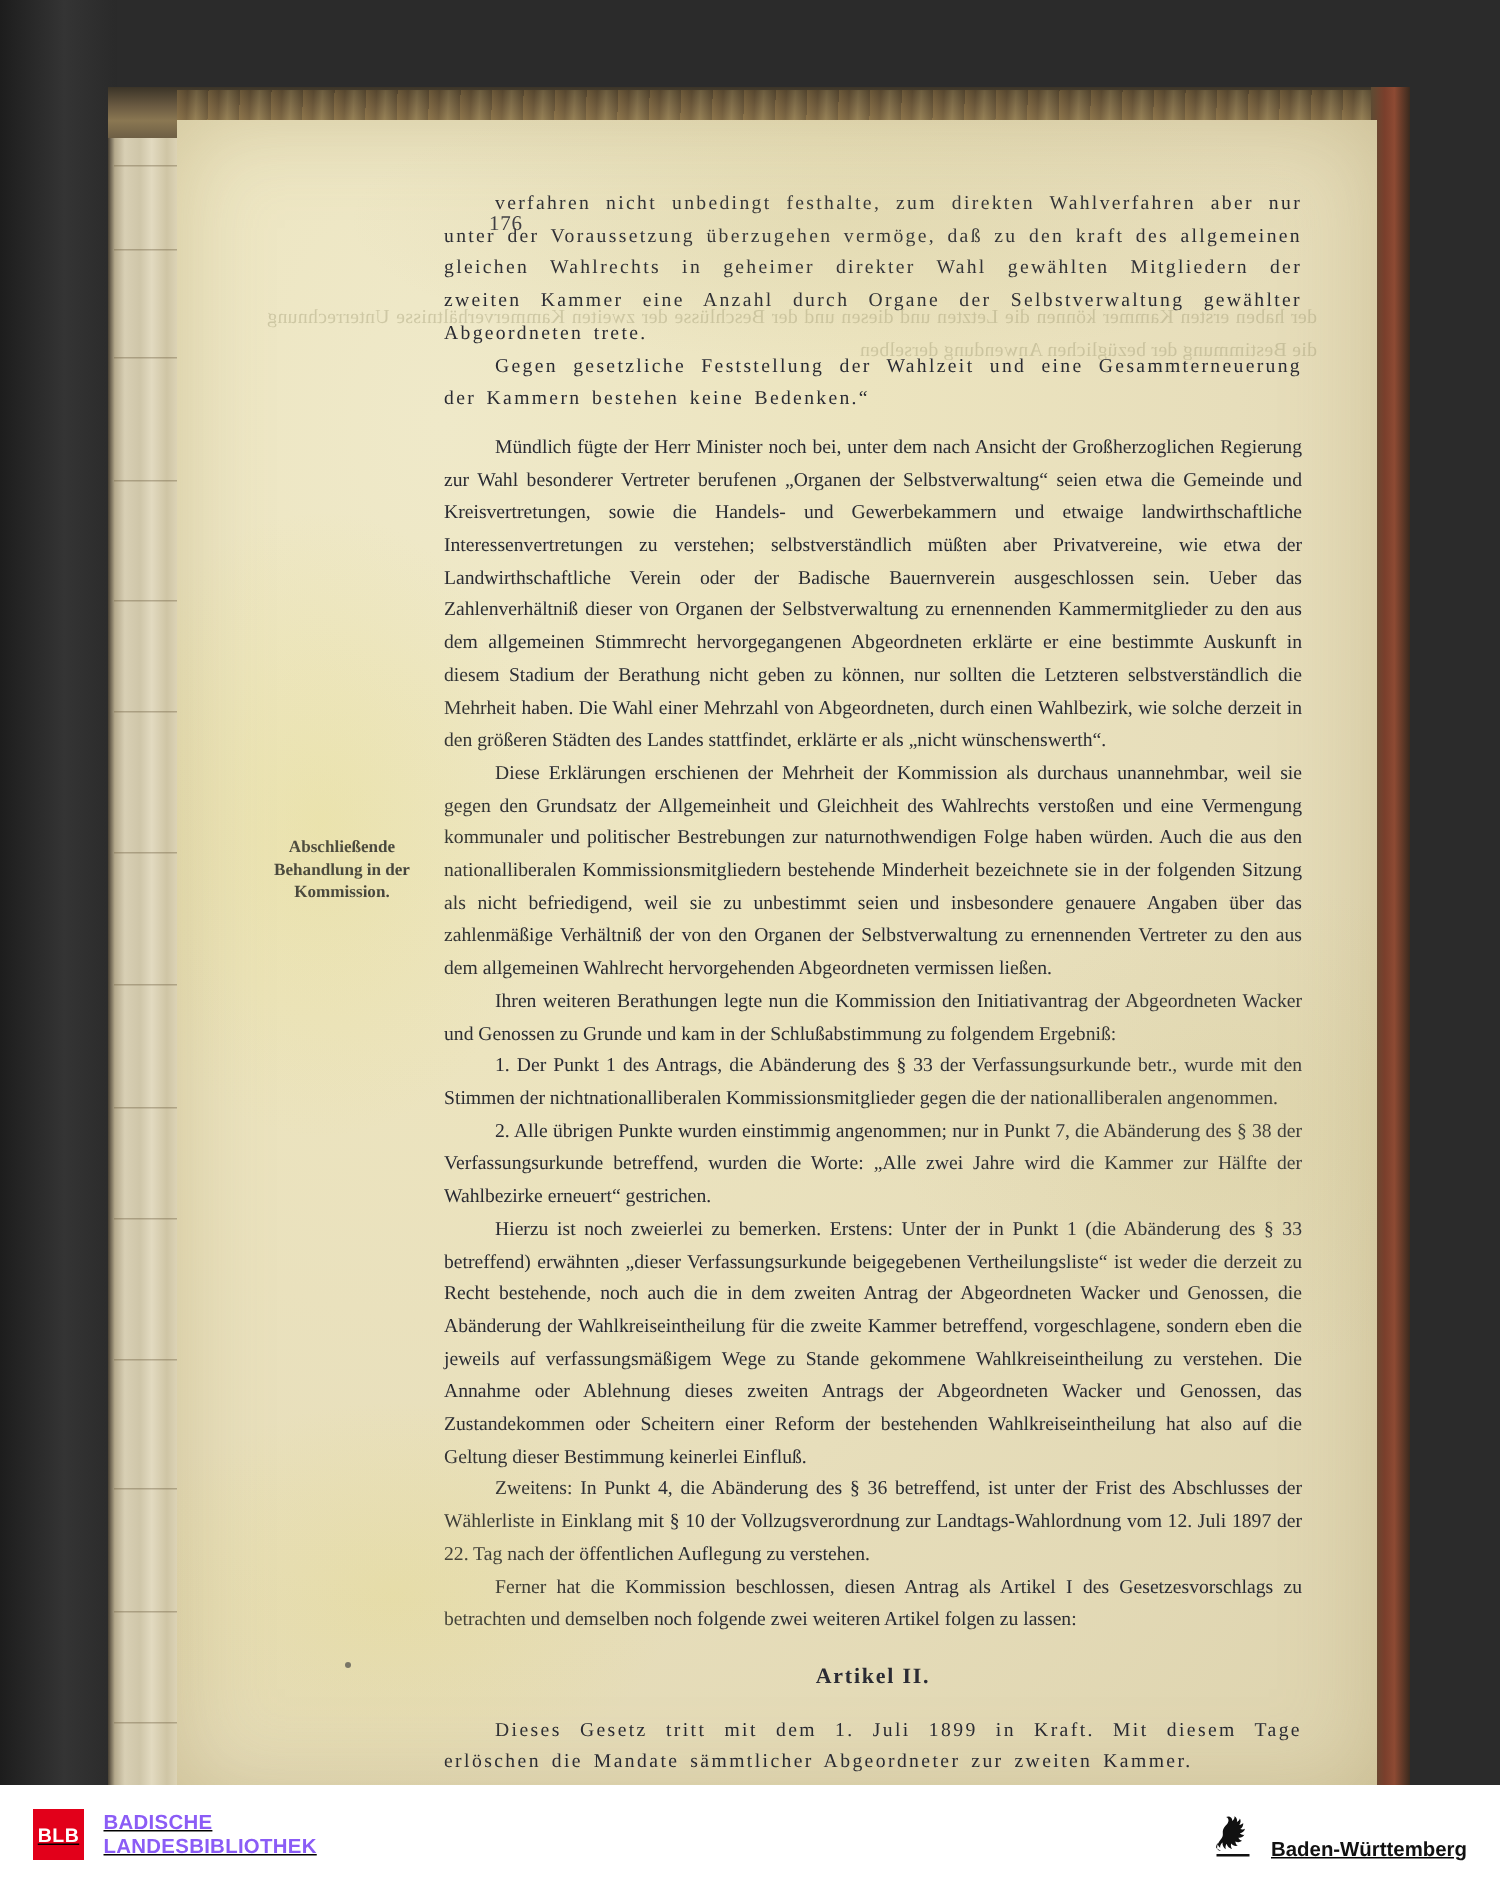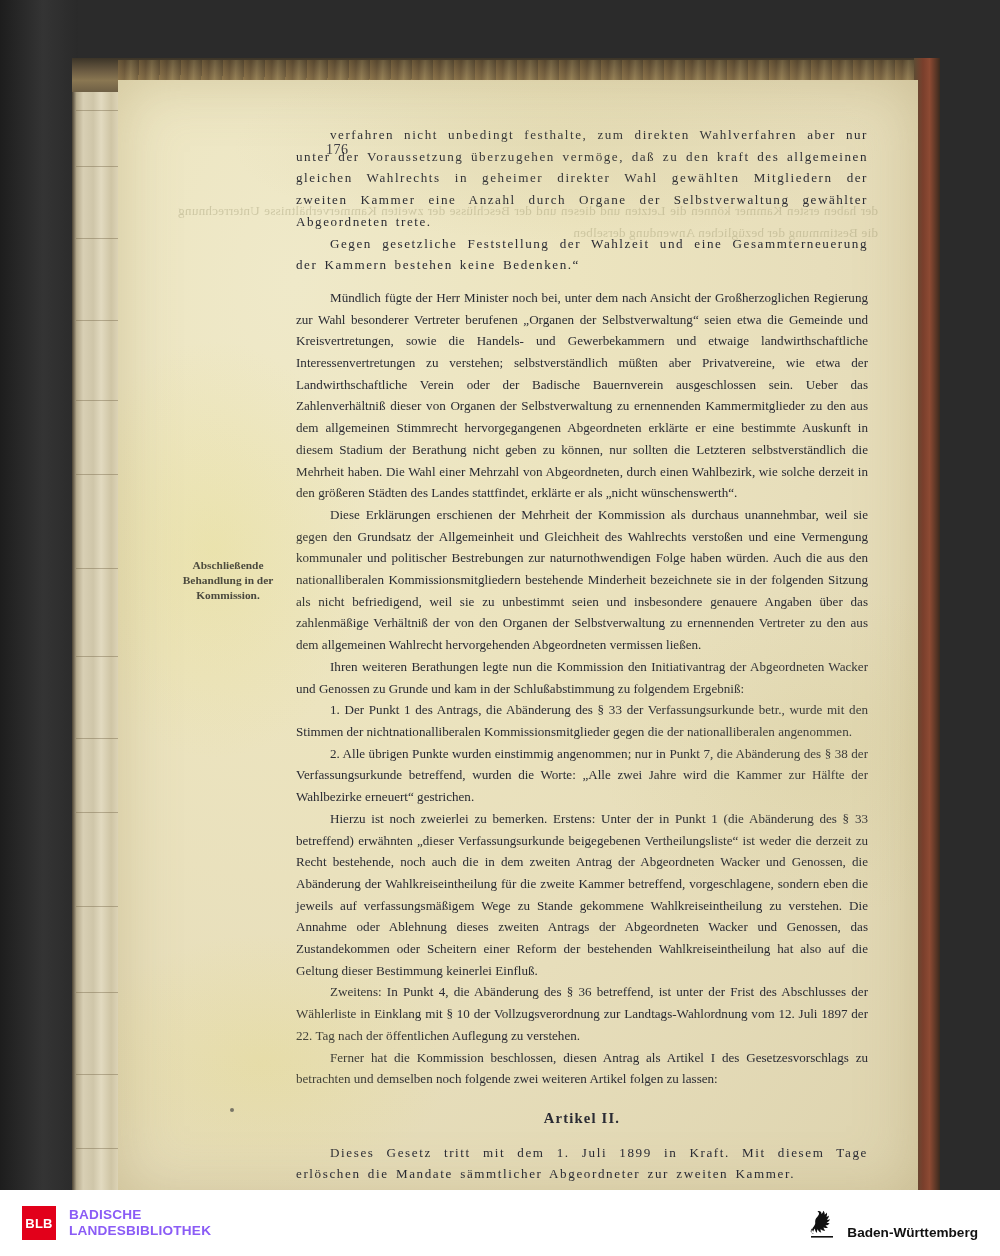--- a/index.html
+++ b/index.html
@@ -200,20 +200,21 @@
     left: 0;
     bottom: 0;
     width: 1000px;
     height: 66px;
     background: #ffffff;
     display: flex;
     align-items: center;
     justify-content: space-between;
     padding: 0 22px;
     box-sizing: border-box;
+    text-decoration: underline;
   }
   .footer-left {
     display: flex;
     align-items: center;
     gap: 13px;
   }
   .blb-logo {
     width: 34px;
     height: 34px;
     background: #e2001a;

